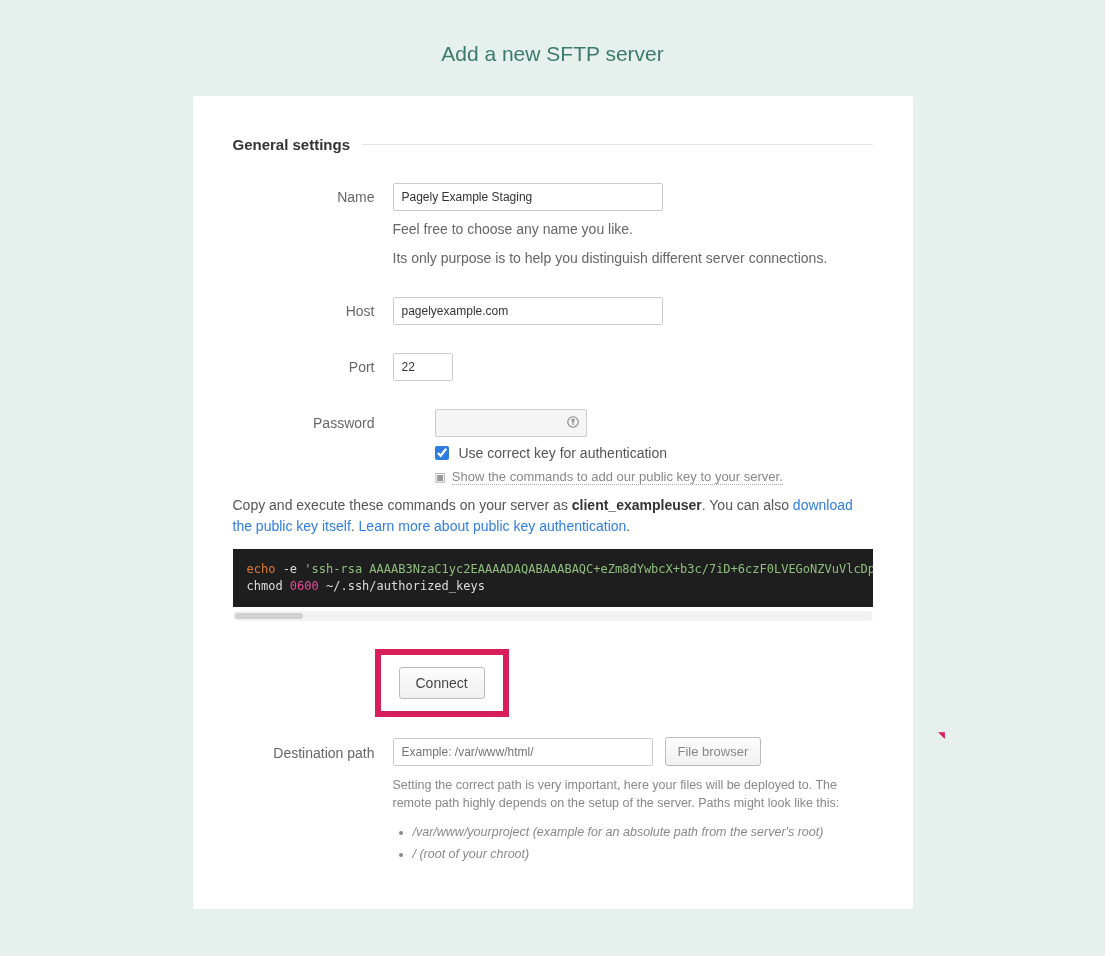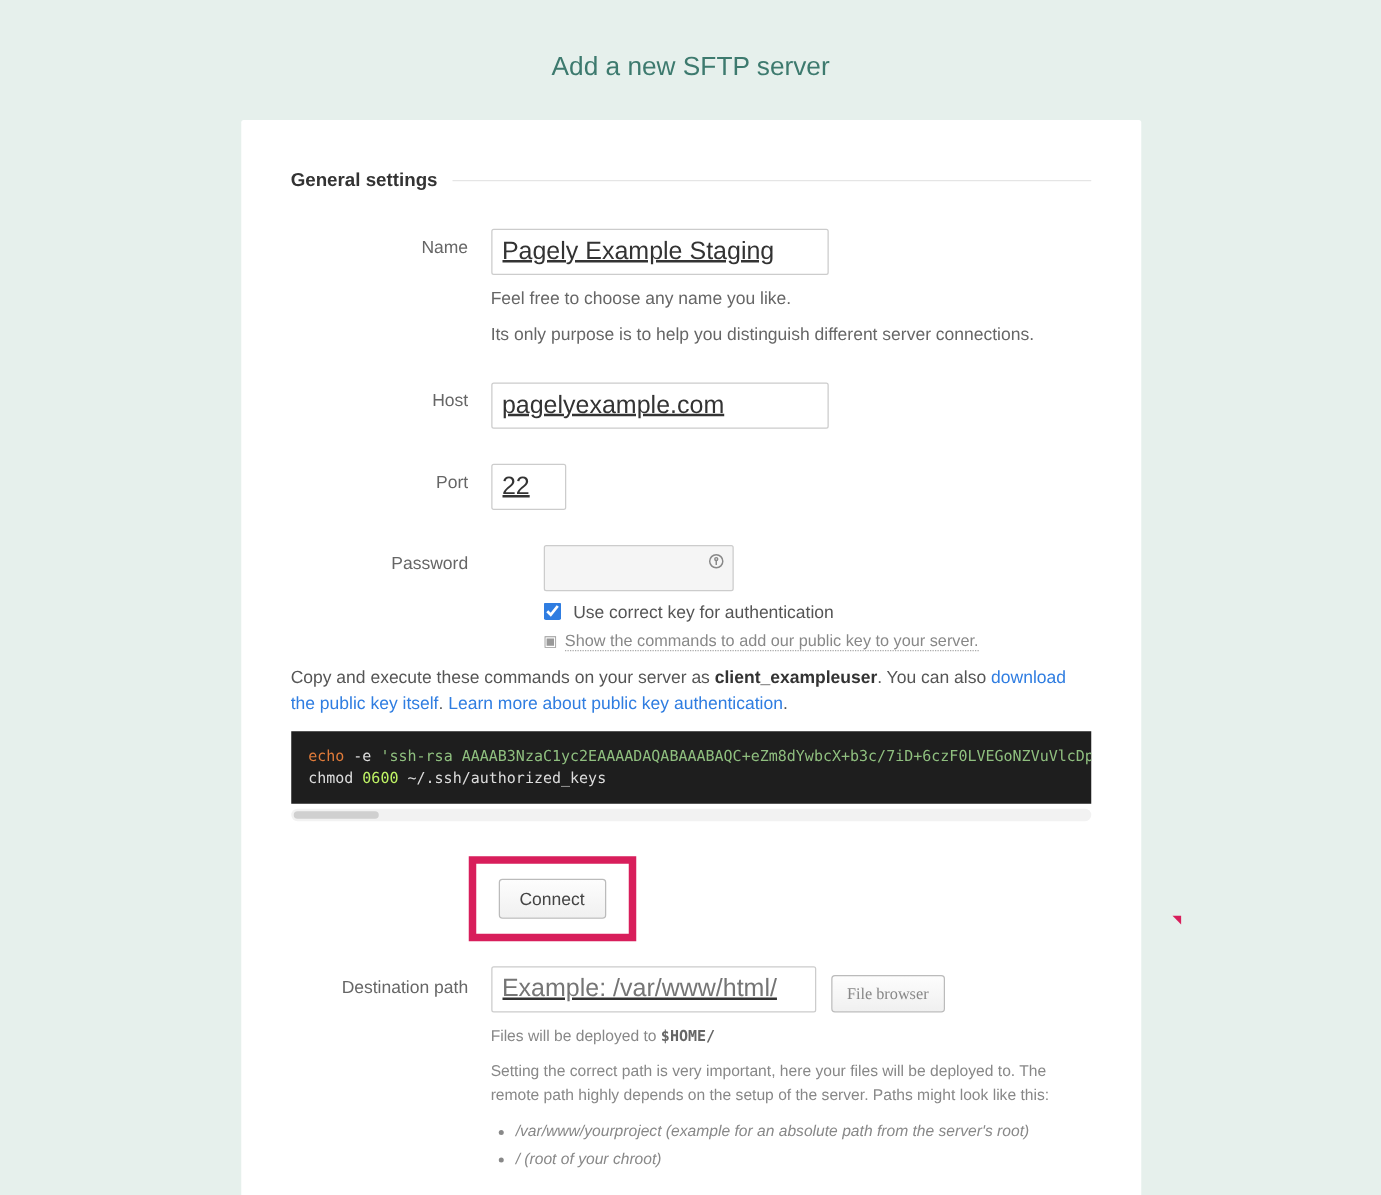--- a/index.html
+++ b/index.html
@@ -52,25 +52,24 @@
     width: 160px;
     text-align: right;
     padding-right: 18px;
     padding-top: 6px;
     color: #666;
   }
   .field-col { flex: 1; }
   input[type="text"], input[type="password"] {
     border: 1px solid #ccc;
     padding: 6px 8px;
-    font-size: 20px;
+    font-size: 12px;
     color: #333;
     background: #fff;
     border-radius: 2px;
-    text-decoration: underline;
   }
   input[type="text"].w-md { width: 270px; }
   input[type="text"].w-sm { width: 60px; }
   input[type="text"].w-user { width: 152px; }
   input[type="password"].w-pw { width: 152px; background: #f5f5f5; }
   .pw-wrap { position: relative; display: inline-block; }
   .pw-icon {
     position: absolute;
     right: 7px;
     top: 6px;
@@ -124,21 +123,21 @@
     font-family: Menlo, Consolas, monospace;
     font-size: 12px;
     padding: 12px 14px;
     margin-top: 12px;
     white-space: nowrap;
     overflow: hidden;
     line-height: 1.4;
   }
   .codeblock .kw { color: #e07b3a; }
   .codeblock .str { color: #8fbf7f; }
-  .codeblock .num { color: #bef264; }
+  .codeblock .num { color: #ec4899; }
   .scroll-track {
     margin-top: 4px;
     height: 10px;
     background: #f2f2f2;
     border-radius: 5px;
     display: flex;
     align-items: center;
   }
   .scroll-thumb {
     height: 6px;
@@ -155,21 +154,21 @@
   }
   .btn {
     background: linear-gradient(#fdfdfd, #f0f0f0);
     border: 1px solid #bbb;
     border-radius: 3px;
     padding: 7px 16px;
     font-size: 14px;
     color: #444;
     cursor: pointer;
   }
-  .btn.small { font-size: 13px; padding: 6px 12px; color: #888; font-family: Liberation Serif, serif; }
+  .btn.small { font-size: 13px; padding: 6px 12px; color: #888; }
   .dest-help { margin-top: 10px; }
   ul.path-examples {
     margin-top: 12px;
     padding-left: 20px;
     color: #888;
     font-size: 12.5px;
   }
   ul.path-examples li { margin-bottom: 8px; font-style: italic; }
   .mono { font-family: Menlo, Consolas, monospace; font-weight: bold; color: #666; font-size: 12px; }
   .pointer-icon {
@@ -261,23 +260,20 @@
     </div>
   </div>
 
   <div class="form-row" style="margin-top:20px; margin-bottom:0;">
     <div class="label-col" style="padding-top:8px;">Destination path</div>
     <div class="field-col">
       <div style="display:flex; align-items:flex-end; gap:12px;">
         <input type="text" style="width: 260px;" placeholder="Example: /var/www/html/">
         <button class="btn small">File browser</button>
       </div>
-      <div class="help-text small dest-help">
-        <span>Files will be deployed to </span><span class="mono">$HOME/</span>
-      </div>
       <div class="help-text small" style="margin-top:10px;">Setting the correct path is very important, here your files will be deployed to. The remote path highly depends on the setup of the server. Paths might look like this:</div>
       <ul class="path-examples">
         <li>/var/www/yourproject (example for an absolute path from the server's root)</li>
         <li>/ (root of your chroot)</li>
       </ul>
     </div>
   </div>
 
 </div>
 

